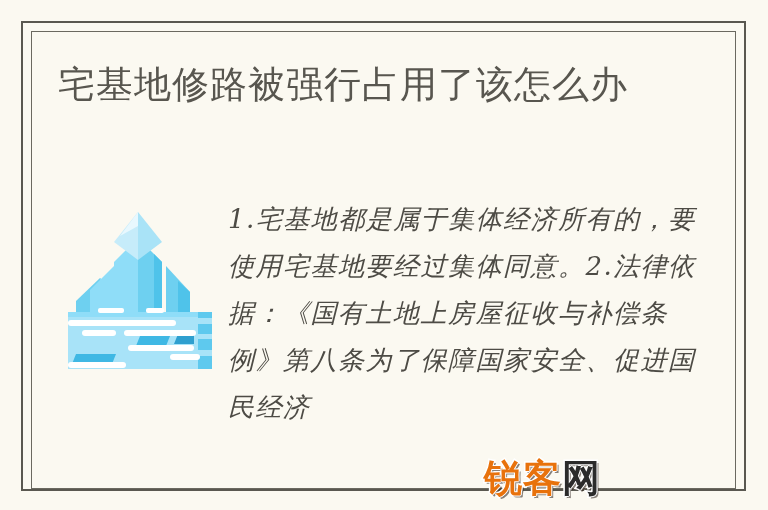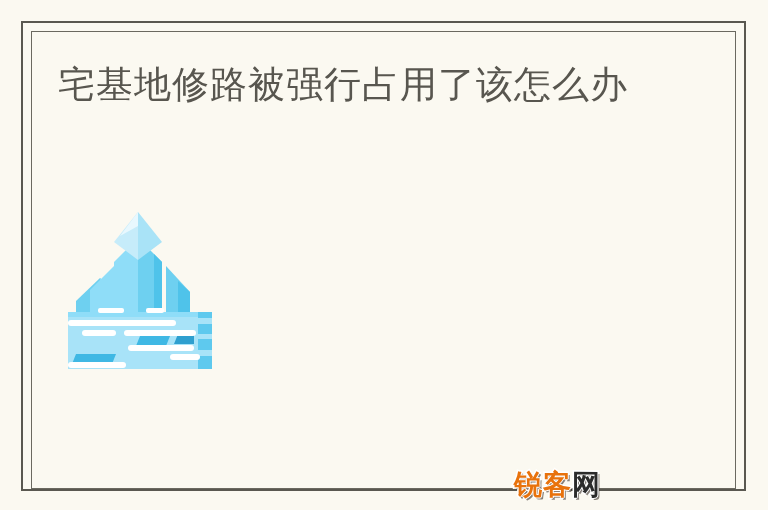--- a/index.html
+++ b/index.html
@@ -92,21 +92,21 @@
     height: 268px;
     word-break: break-all;
     font-style: italic;
   }
 
   
   .watermark {
     position: absolute;
     right: 14px;
     bottom: 6px;
-    font-size: 28px;
+    font-size: 38px;
     font-weight: bold;
     letter-spacing: 1px;
     font-family: "DejaVu Sans", "Liberation Sans", sans-serif;
     color: #e8720c;
     -webkit-text-stroke: 3px #ffffff;
     paint-order: stroke fill;
     text-shadow:
        1px 0 0 #ffffff, -1px 0 0 #ffffff,
        0 1px 0 #ffffff, 0 -1px 0 #ffffff,
        2px 2px 0 rgba(40,30,20,.55);
@@ -166,20 +166,21 @@
         <rect x="24" y="126" width="34" height="6" rx="3" fill="#ffffff"></rect>
         <rect x="66" y="126" width="72" height="6" rx="3" fill="#ffffff"></rect>
         <rect x="70" y="141" width="66" height="6" rx="3" fill="#ffffff"></rect>
         <rect x="112" y="150" width="30" height="6" rx="3" fill="#ffffff"></rect>
         <rect x="10" y="158" width="58" height="6" rx="3" fill="#ffffff"></rect>
         <rect x="40" y="104" width="26" height="5" rx="2" fill="#ffffff"></rect>
         <rect x="88" y="104" width="18" height="5" rx="2" fill="#ffffff"></rect>
       </svg>
     </div>
 
+    <div class="body-text">1.宅基地都是属于集体经济所有的，要使用宅基地要经过集体同意。2.法律依据：《国有土地上房屋征收与补偿条例》第八条为了保障国家安全、促进国民经济</div>
 
   </div>
 
   <div class="watermark">
     <span>锐客</span><span class="wm-last">网</span>
   </div>
 
 </div>
 
 </body></html>

